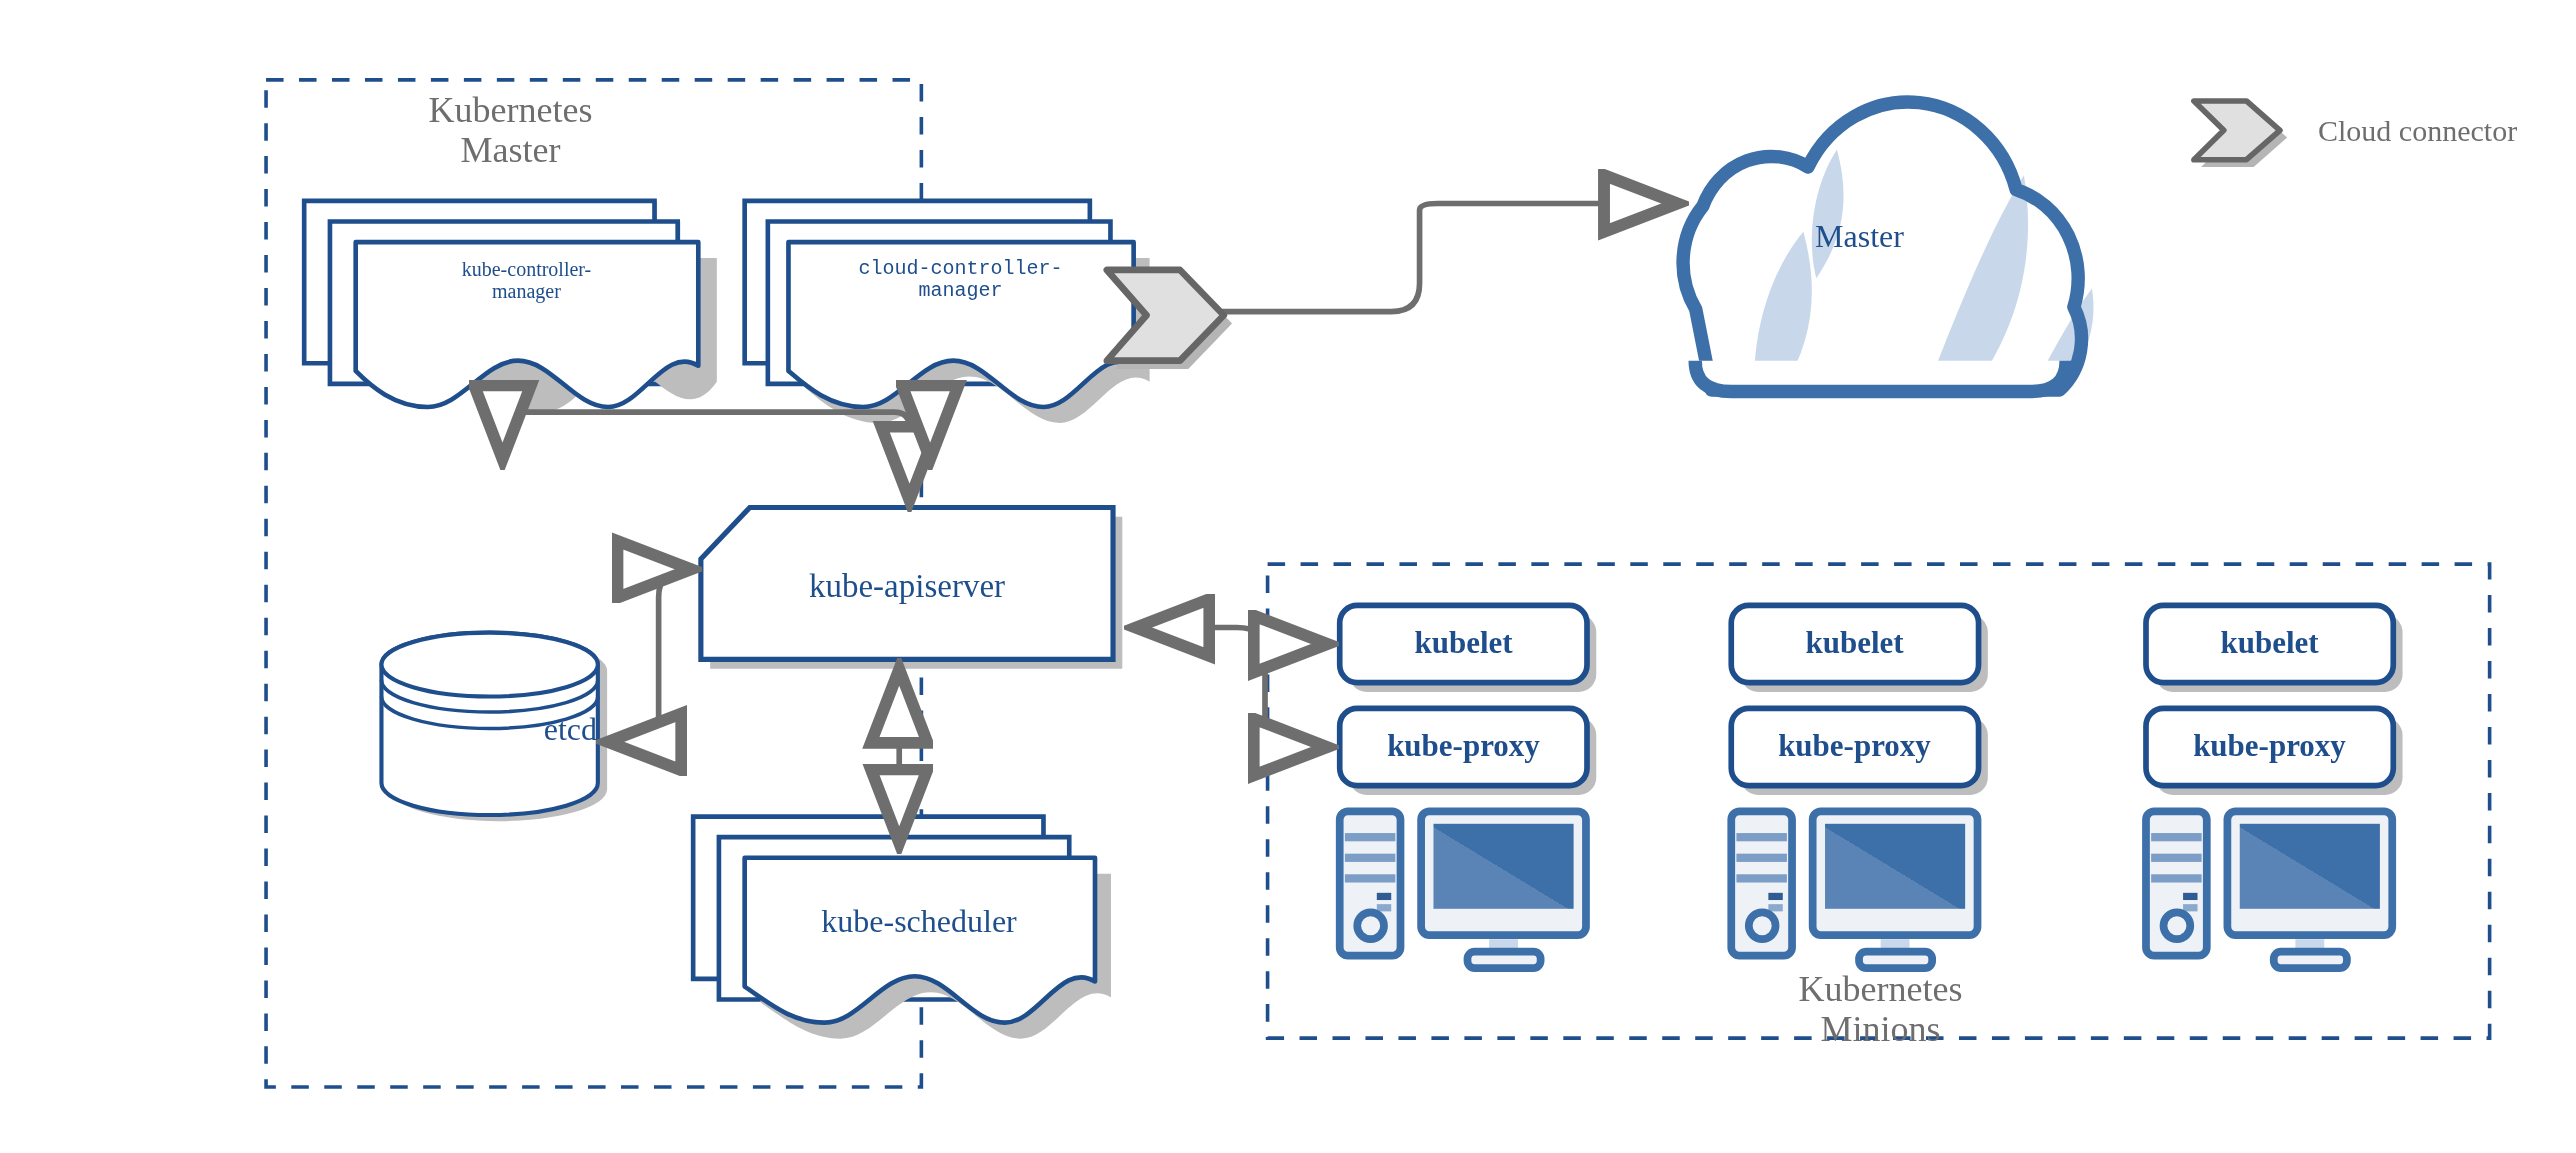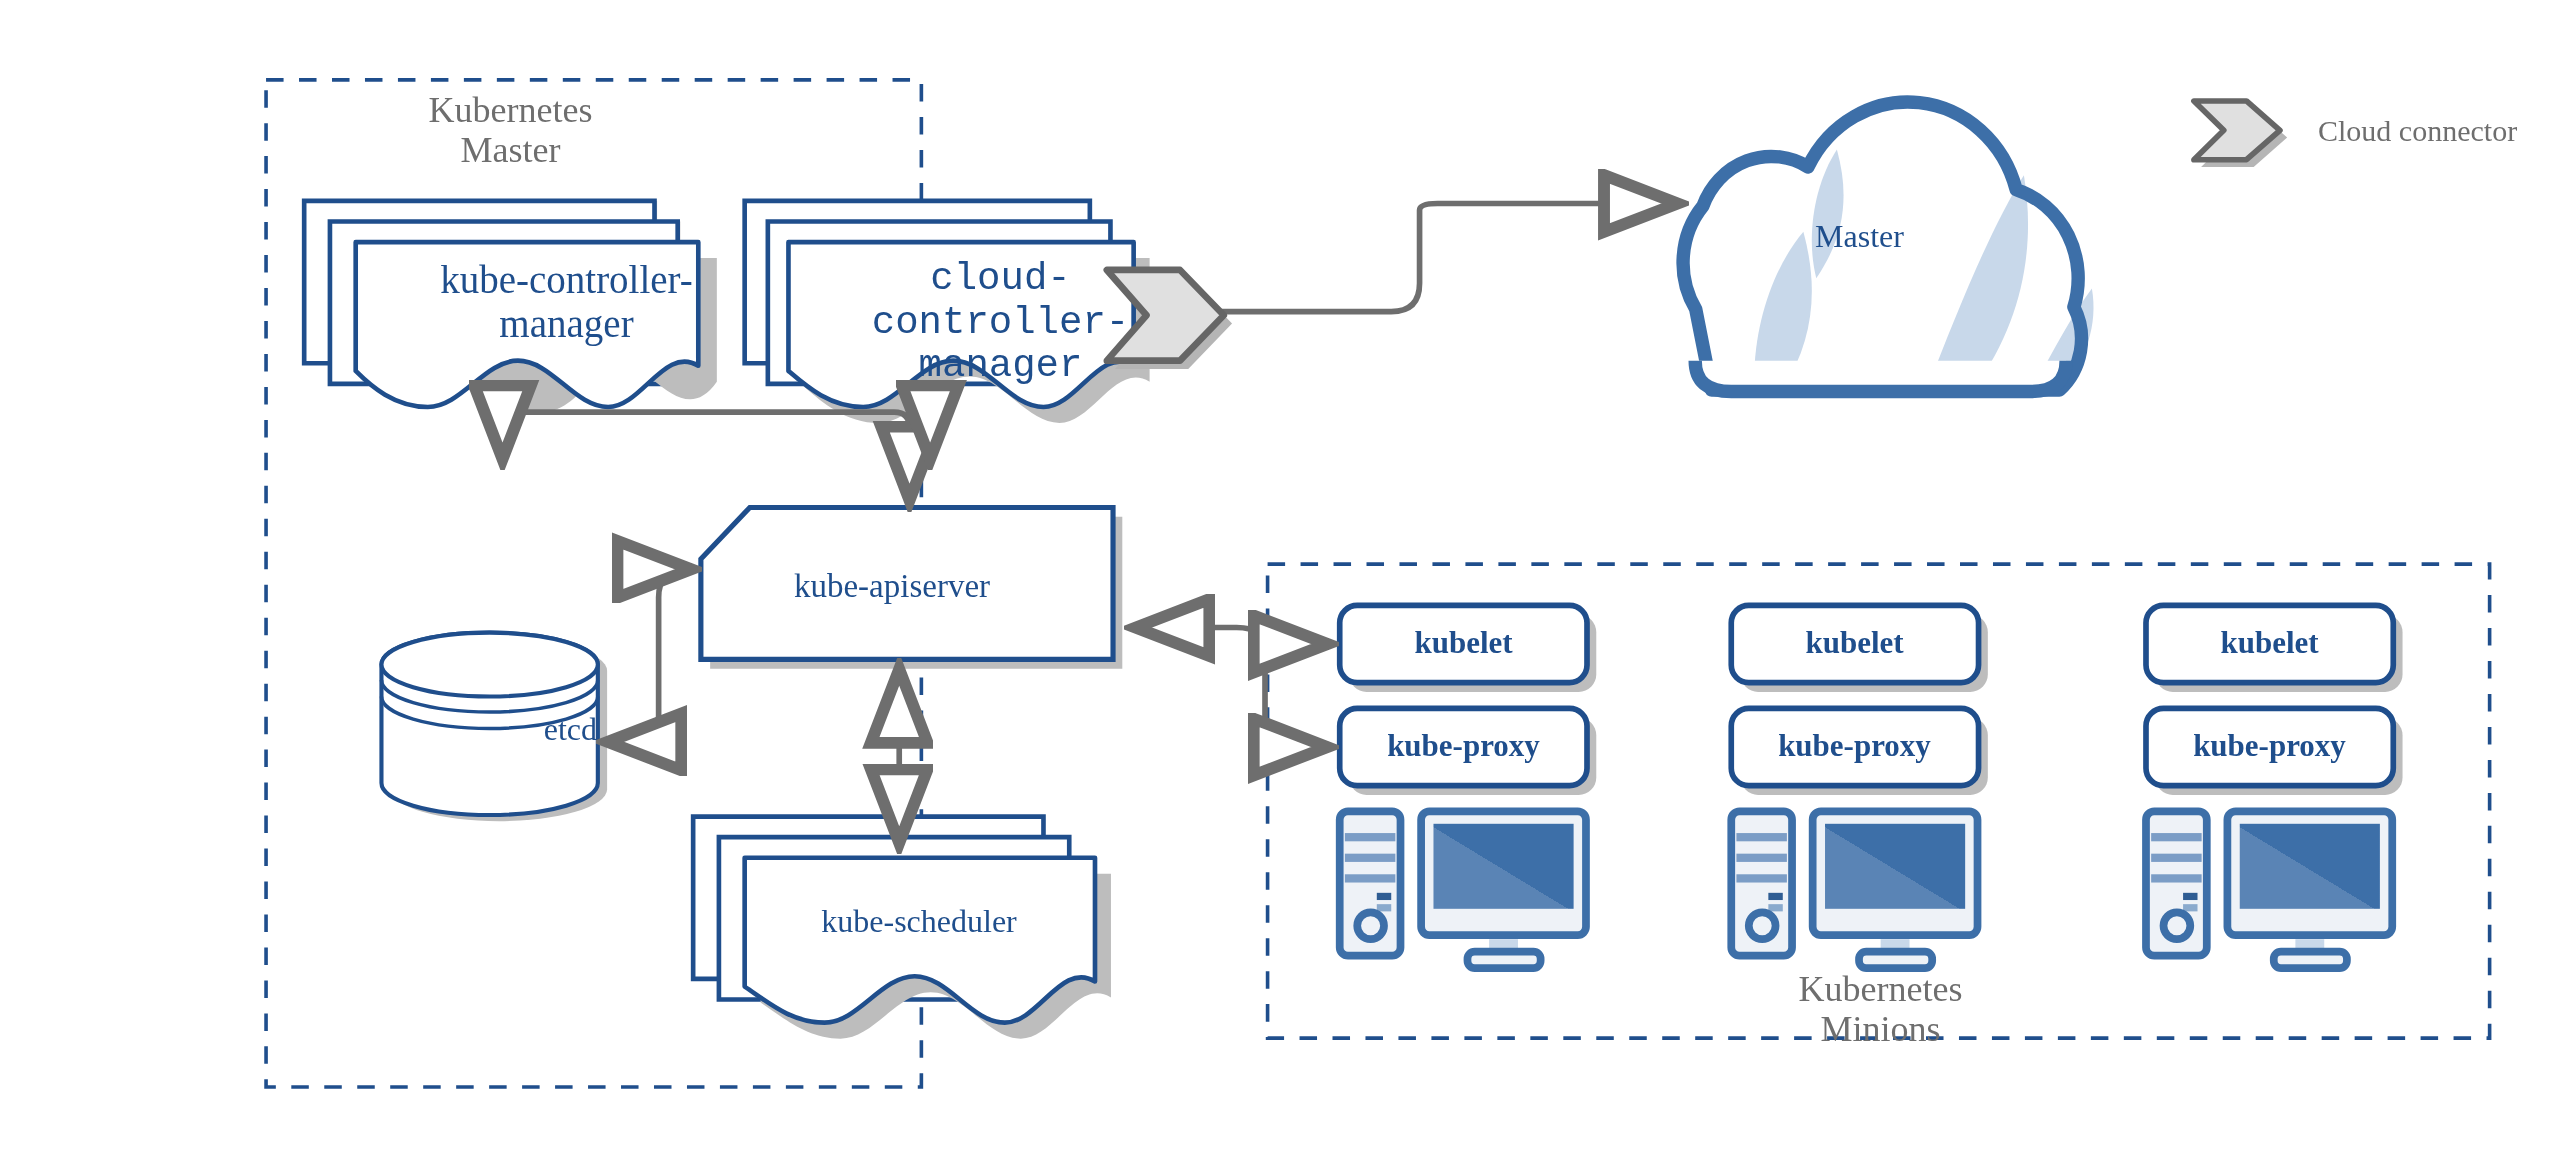--- a/index.html
+++ b/index.html
@@ -14,21 +14,21 @@
     position:absolute;
     font-family:"Liberation Serif", serif;
     color:#1f4e8c;
     text-align:center;
     line-height:1.12;
     white-space:pre-line;
     pointer-events:none;
   }
   .lbl.gray{color:#6e6e6e;}
   .node-lbl{font-size:31px;font-weight:bold;}
-  .doc-lbl{font-size:39px;padding-left:40px;}
+  .doc-lbl{font-size:20px;}
   .group-lbl{font-size:36px;}
   .legend-lbl{font-size:30px;}
   .cloud-lbl{font-size:32px;}
   .api-lbl{font-size:33px;}
   .etcd-lbl{font-size:32px;}
   .sched-lbl{font-size:32px;}
 </style>
 </head>
 <body>
 
@@ -234,21 +234,21 @@
 Minions</div>
 
   <div class="lbl doc-lbl" style="left:355px;top:258px;width:343px;">kube-controller-
 manager</div>
 
   <div class="lbl doc-lbl" style="left:788px;top:258px;width:345px;font-family:Liberation Mono, monospace;">cloud-controller-
 manager</div>
 
   <div class="lbl sched-lbl" style="left:744px;top:904px;width:350px;">kube-scheduler</div>
 
-  <div class="lbl api-lbl" style="left:686px;top:568px;width:412px;">kube-apiserver</div>
+  <div class="lbl api-lbl" style="left:701px;top:568px;width:412px;">kube-apiserver</div>
 
   <div class="lbl etcd-lbl" style="left:381px;top:712px;width:216px;text-align:right;">etcd</div>
 
   <div class="lbl cloud-lbl" style="left:1767px;top:219px;width:185px;">Master</div>
 
   <div class="lbl gray legend-lbl" style="left:2318px;top:114px;width:319px;text-align:left;">Cloud connector</div>
 
   <div class="lbl node-lbl" style="left:1340px;top:626px;width:247px;">kubelet</div>
   <div class="lbl node-lbl" style="left:1340px;top:729px;width:247px;">kube-proxy</div>
 

